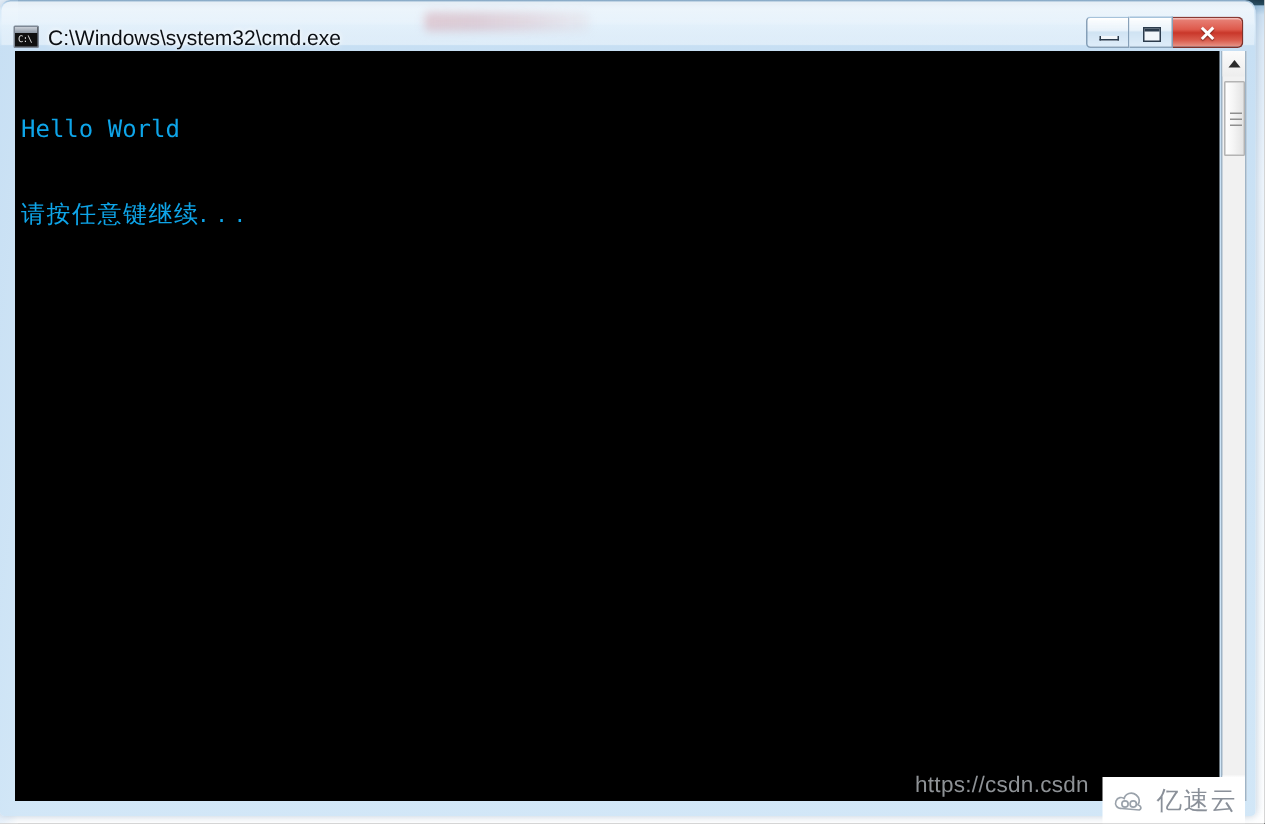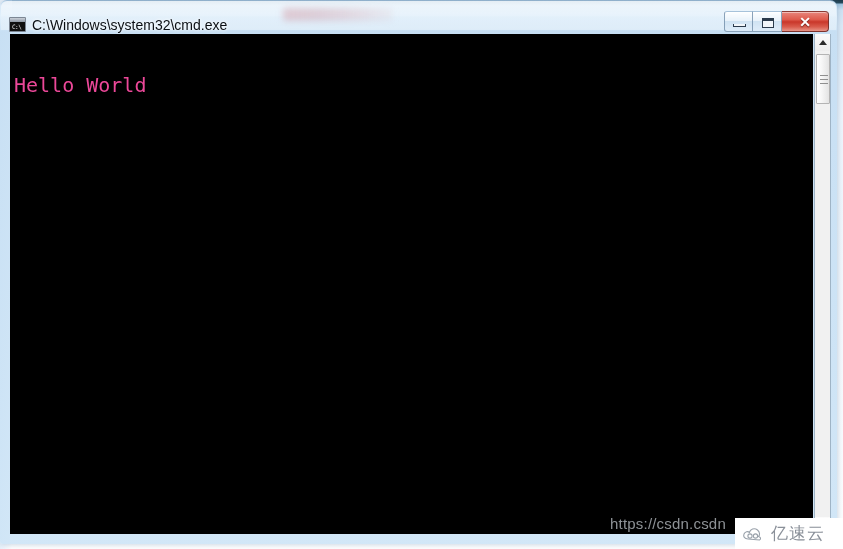--- a/index.html
+++ b/index.html
@@ -205,23 +205,23 @@
     top: 34px;
     width: 803px;
     height: 500px;
     background: #000000;
     overflow: hidden;
   }
   .console-lines {
     position: absolute;
     left: 4px; top: 4px;
     font-family: "DejaVu Sans Mono", "Liberation Mono", monospace;
-    font-size: 20px;
+    font-size: 16px;
     line-height: 19px;
-    color: #ec4899;
+    color: #0ea5e9;
     white-space: pre;
   }
   .console-lines .ln { display: block; }
   .console-lines .ln.cjk {
     font-family: "DejaVu Sans", sans-serif;
     letter-spacing: 1px;
   }
 
   
   .blog-watermark {
@@ -289,21 +289,21 @@
   }
   .sb-thumb .grip.g1 { top: 20px; }
   .sb-thumb .grip.g2 { top: 24px; }
   .sb-thumb .grip.g3 { top: 28px; }
 
   
   .site-badge {
     position: absolute;
     left: 735px;
     top: 518px;
-    width: 108px;
+    width: 95px;
     height: 31px;
     background: #ffffff;
     display: flex;
     align-items: center;
     gap: 5px;
     padding-left: 7px;
     box-sizing: border-box;
   }
   .badge-logo { width: 24px; height: 16px; flex: none; }
   .badge-text {
@@ -346,20 +346,21 @@
         </div>
         <div class="cbtn close">
           <span class="glyph-close">✕</span>
         </div>
       </div>
     </div>
 
     <div class="console">
       <div class="console-lines">
         <span class="ln">Hello World</span>
+        <span class="ln cjk">请按任意键继续. . .</span>
       </div>
     </div>
 
     <div class="scrollbar">
       <div class="sb-arrow up">
         <span class="tri"></span>
       </div>
       <div class="sb-thumb">
         <span class="grip g1"></span>
         <span class="grip g2"></span>

